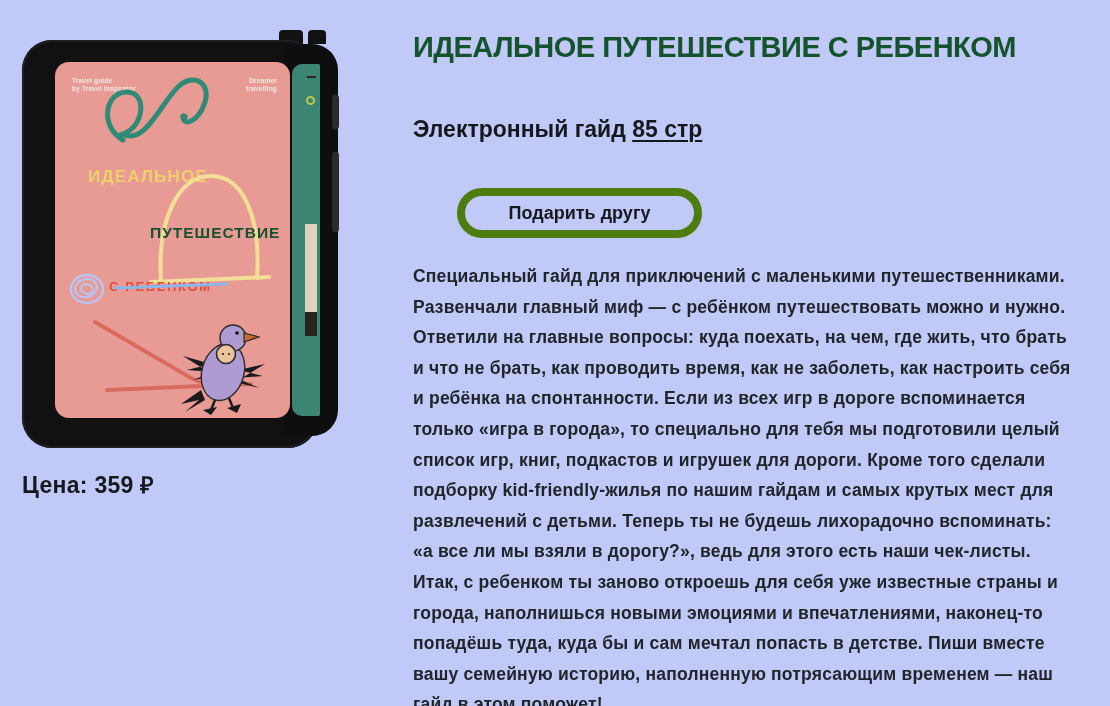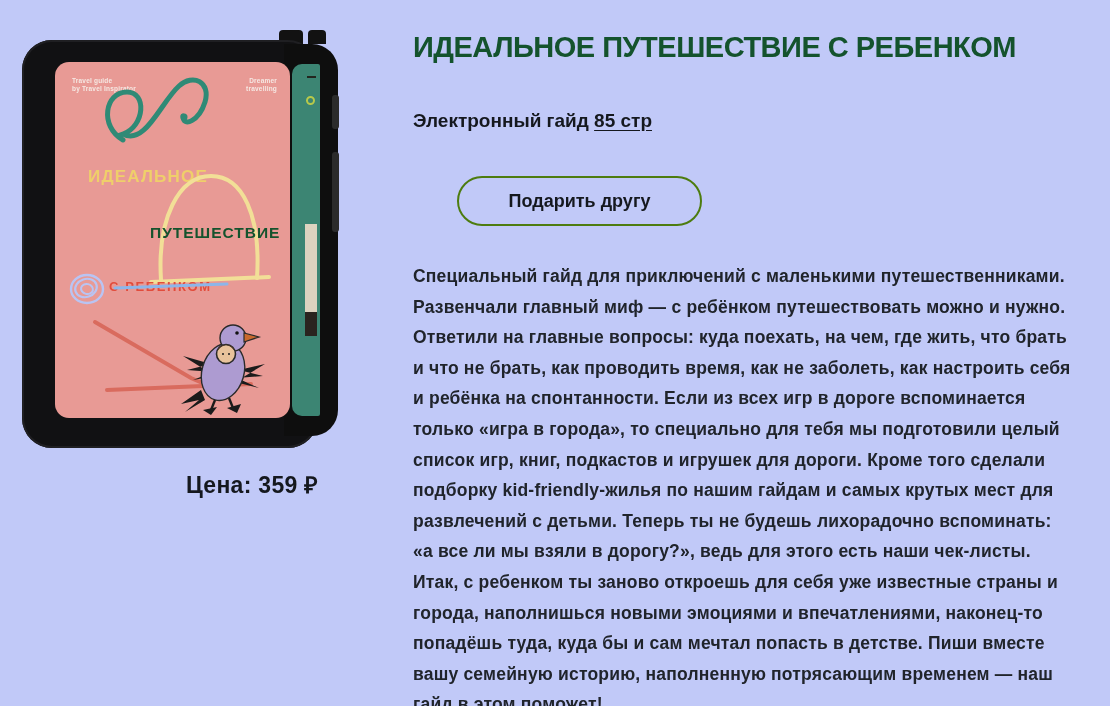--- a/index.html
+++ b/index.html
@@ -50,34 +50,34 @@
   .cover-word.w1 { left:33px; top:82px; font-size:17px; letter-spacing:1.2px; color:#efcf6a; }
   .dome { position:absolute; left:92px; top:104px; }
   .cover-word.w2 { left:95px; top:139px; font-size:15.5px; letter-spacing:1px; color:#14532d; }
   .cover-word.w3 { left:54px; top:194px; font-size:13px; letter-spacing:1.6px; color:#e24c3c; }
   .blue-underline { position:absolute; left:58px; top:220px; }
   .scribble { position:absolute; left:12px; top:208px; }
   .red-road { position:absolute; left:18px; top:250px; }
   .bird { position:absolute; left:122px; top:258px; }
 
   .price { position:absolute; left:22px; top:468px; width:296px;
-    text-align:right; font-size:23px; font-weight:700; color:#15181e; letter-spacing:.3px; }
+    text-align:left; font-size:23px; font-weight:700; color:#15181e; letter-spacing:.3px; }
 
   
   .right-col { position:absolute; left:413px; top:0; width:660px; }
   .product-title { position:absolute; top:31px; left:0; font-size:29px; font-weight:700;
     letter-spacing:-0.5px; color:#14532d; white-space:nowrap; }
-  .subtitle { position:absolute; top:110px; left:0; font-size:19px; font-weight:700; color:#15181e; }
+  .subtitle { position:absolute; top:116px; left:0; font-size:23px; font-weight:700; color:#15181e; }
   .subtitle a { color:#15181e; text-decoration:underline; text-underline-offset:3px; cursor:pointer; }
 
   .btn-row { position:absolute; top:176px; left:0; display:flex; }
   .btn { height:50px; border-radius:26px; font-family:"Liberation Sans", sans-serif;
     font-size:18px; font-weight:700; color:#15181e; cursor:pointer; }
   .btn.primary { width:248px; background:#fcdd6e; border:none; }
-  .btn.secondary { width:245px; margin-left:44px; background:transparent; border:2px solid #4d7c0f; }
+  .btn.secondary { width:245px; margin-left:44px; background:transparent; border:8px solid #4d7c0f;margin-top:12px; }
 
   .description { position:absolute; top:261px; left:0; width:660px;
     font-size:17.5px; line-height:30.6px; font-weight:600; letter-spacing:.2px; color:#20242b;
     text-align:left; }
 </style>
 </head>
 <body>
 
 <div class="canvas">
 

